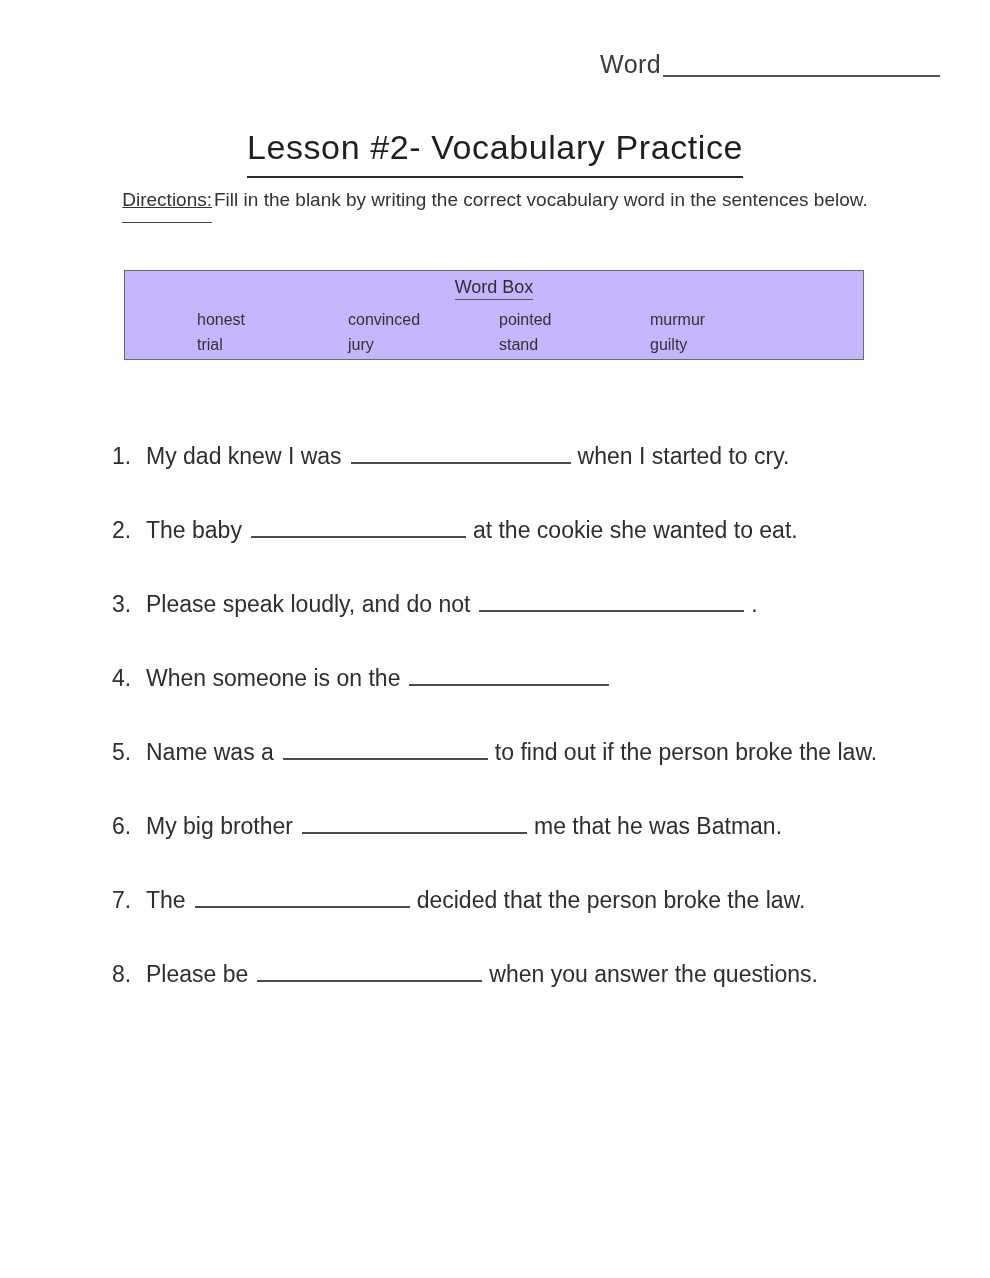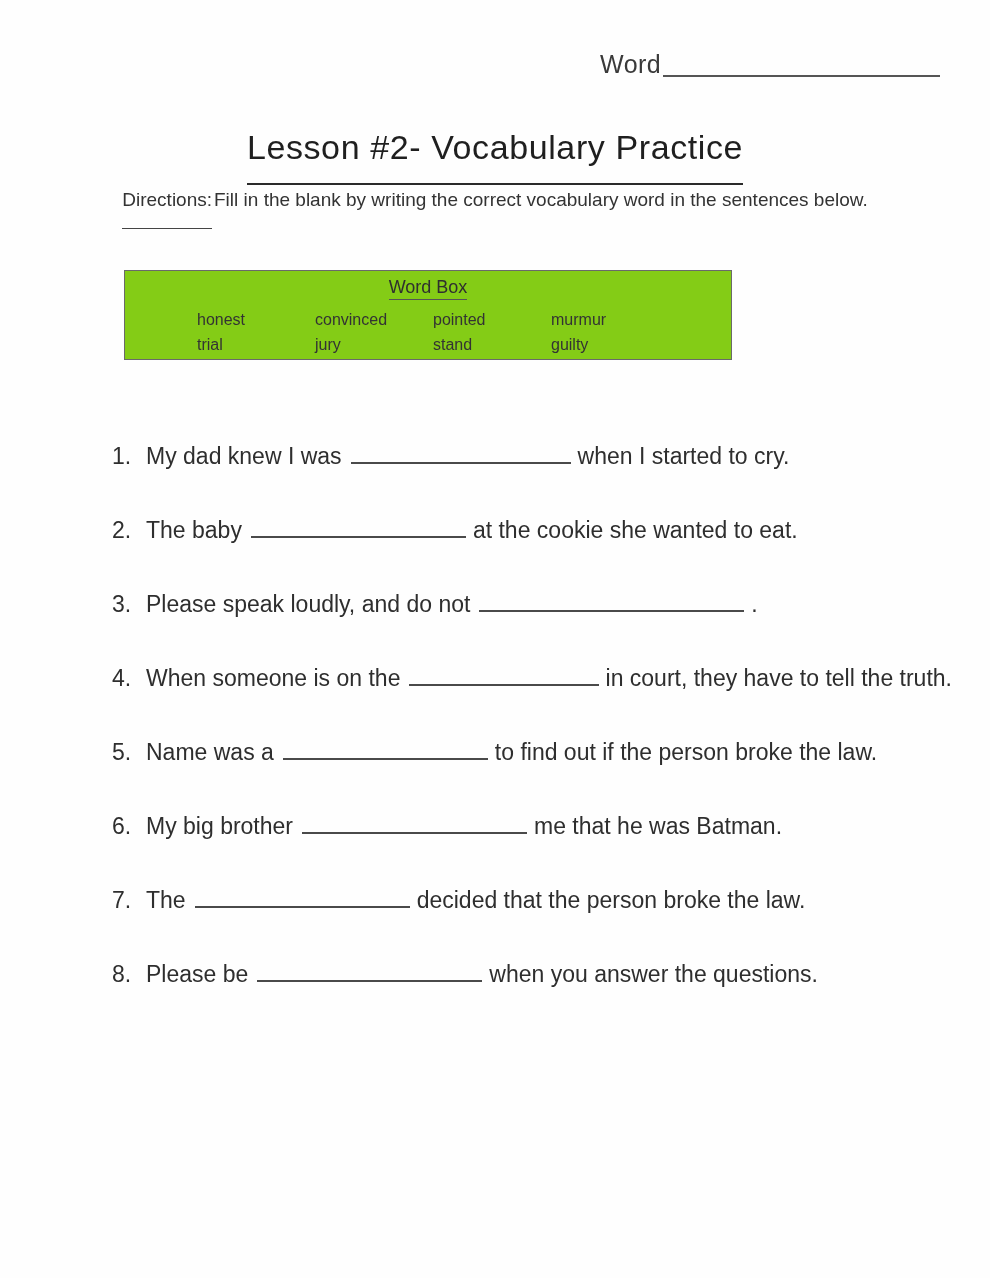--- a/index.html
+++ b/index.html
@@ -50,51 +50,52 @@
     left: 0;
     width: 990px;
     text-align: center;
   }
   #title-text {
     display: inline-block;
     font-size: 34px;
     letter-spacing: 0.6px;
     color: #1f1f1f;
     border-bottom: 2px solid #2a2a2a;
-    padding-bottom: 16px;
+    padding-bottom: 9px;
     line-height: 1.15;
   }
 
   
   #directions {
     position: absolute;
     top: 189px;
     left: 0;
     width: 990px;
     text-align: center;
     font-size: 19px;
     color: #333;
     white-space: nowrap;
   }
   #directions-label {
     border-bottom: 1.5px solid #444;
-    padding-bottom: 18px;
+    padding-bottom: 12px;
+    text-decoration: underline;
   }
   #directions-text { margin-left: 2px; }
 
   
   #word-box {
     position: absolute;
     top: 270px;
     left: 124px;
-    width: 608px;
+    width: 740px;
     height: 90px;
     border: 1.5px solid #6a6a6a;
     box-sizing: border-box;
-    background: #84cc16;
+    background: #c4b5fd;
   }
   #word-box-title-wrap {
     text-align: center;
     margin-top: 6px;
   }
   #word-box-title {
     display: inline-block;
     font-size: 18px;
     color: #2f2f2f;
     border-bottom: 1.5px solid #555;
@@ -200,21 +201,20 @@
       <span class="q-num">3.</span>
       <span class="q-pre">Please speak loudly, and do not</span>
       <span class="q-blank" style="width: 265px;"></span>
       <span class="q-post">.</span>
     </div>
 
     <div class="question">
       <span class="q-num">4.</span>
       <span class="q-pre">When someone is on the</span>
       <span class="q-blank" style="width: 200px;"></span>
-      <span class="q-post">in court, they have to tell the truth.</span>
     </div>
 
     <div class="question">
       <span class="q-num">5.</span>
       <span class="q-pre">Name was a</span>
       <span class="q-blank" style="width: 205px;"></span>
       <span class="q-post">to find out if the person broke the law.</span>
     </div>
 
     <div class="question">

